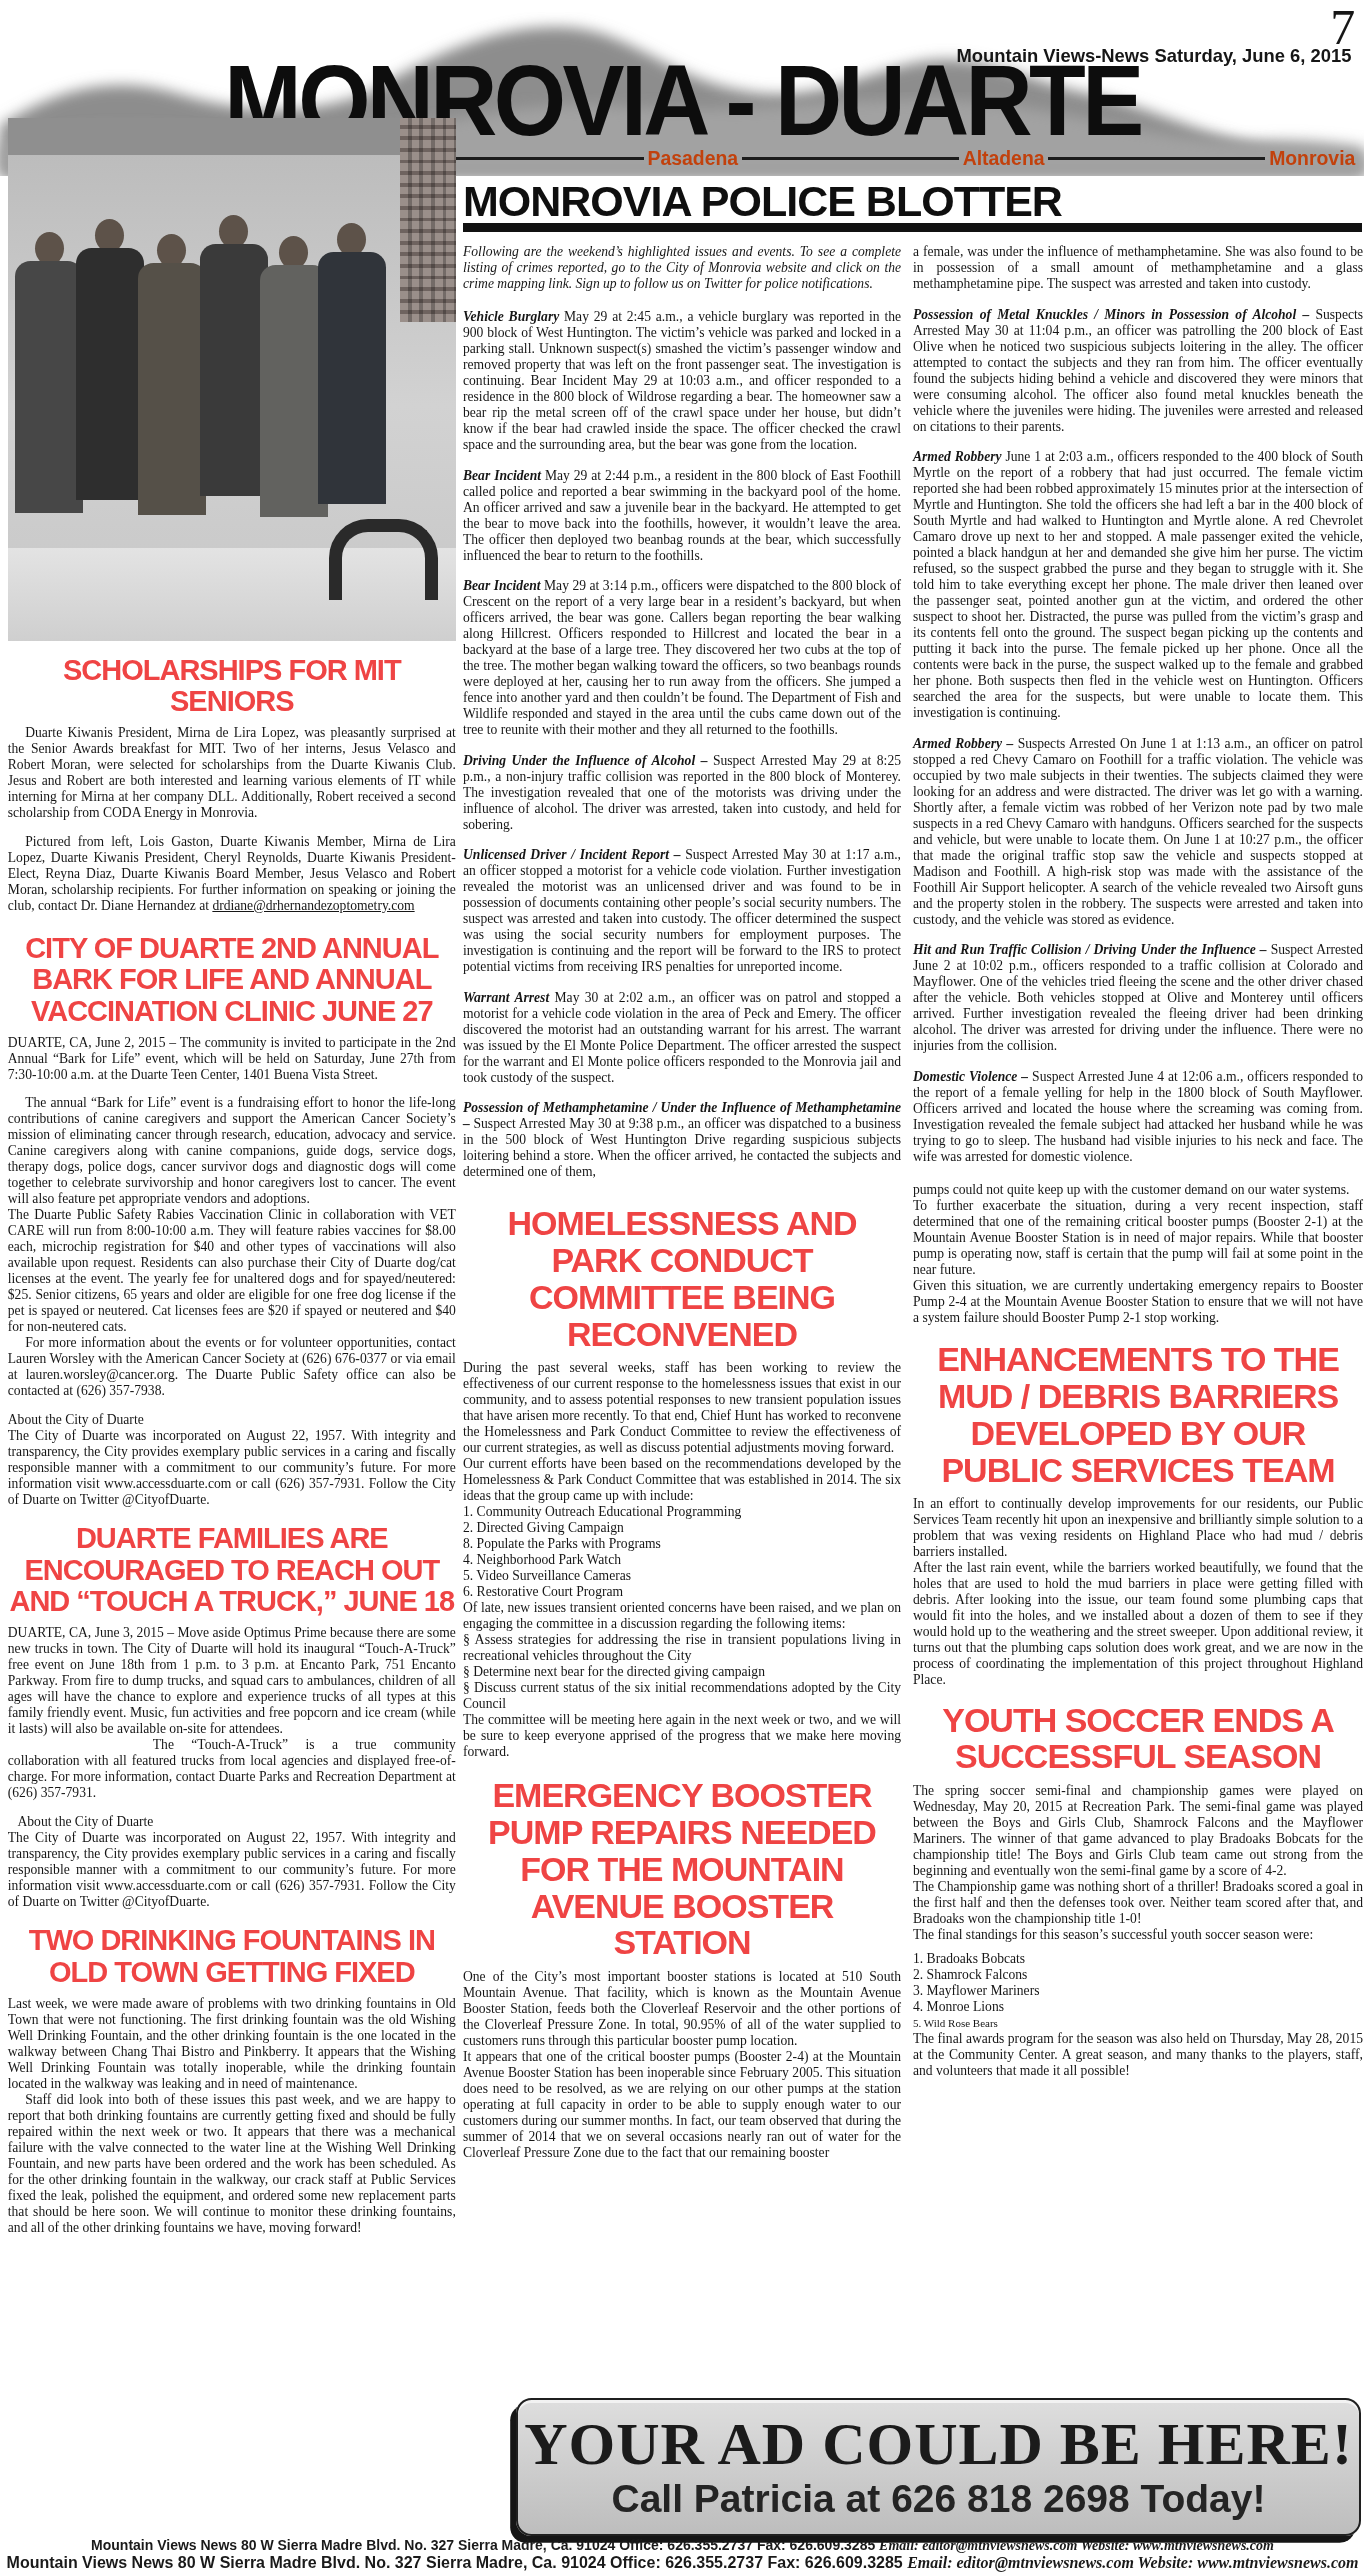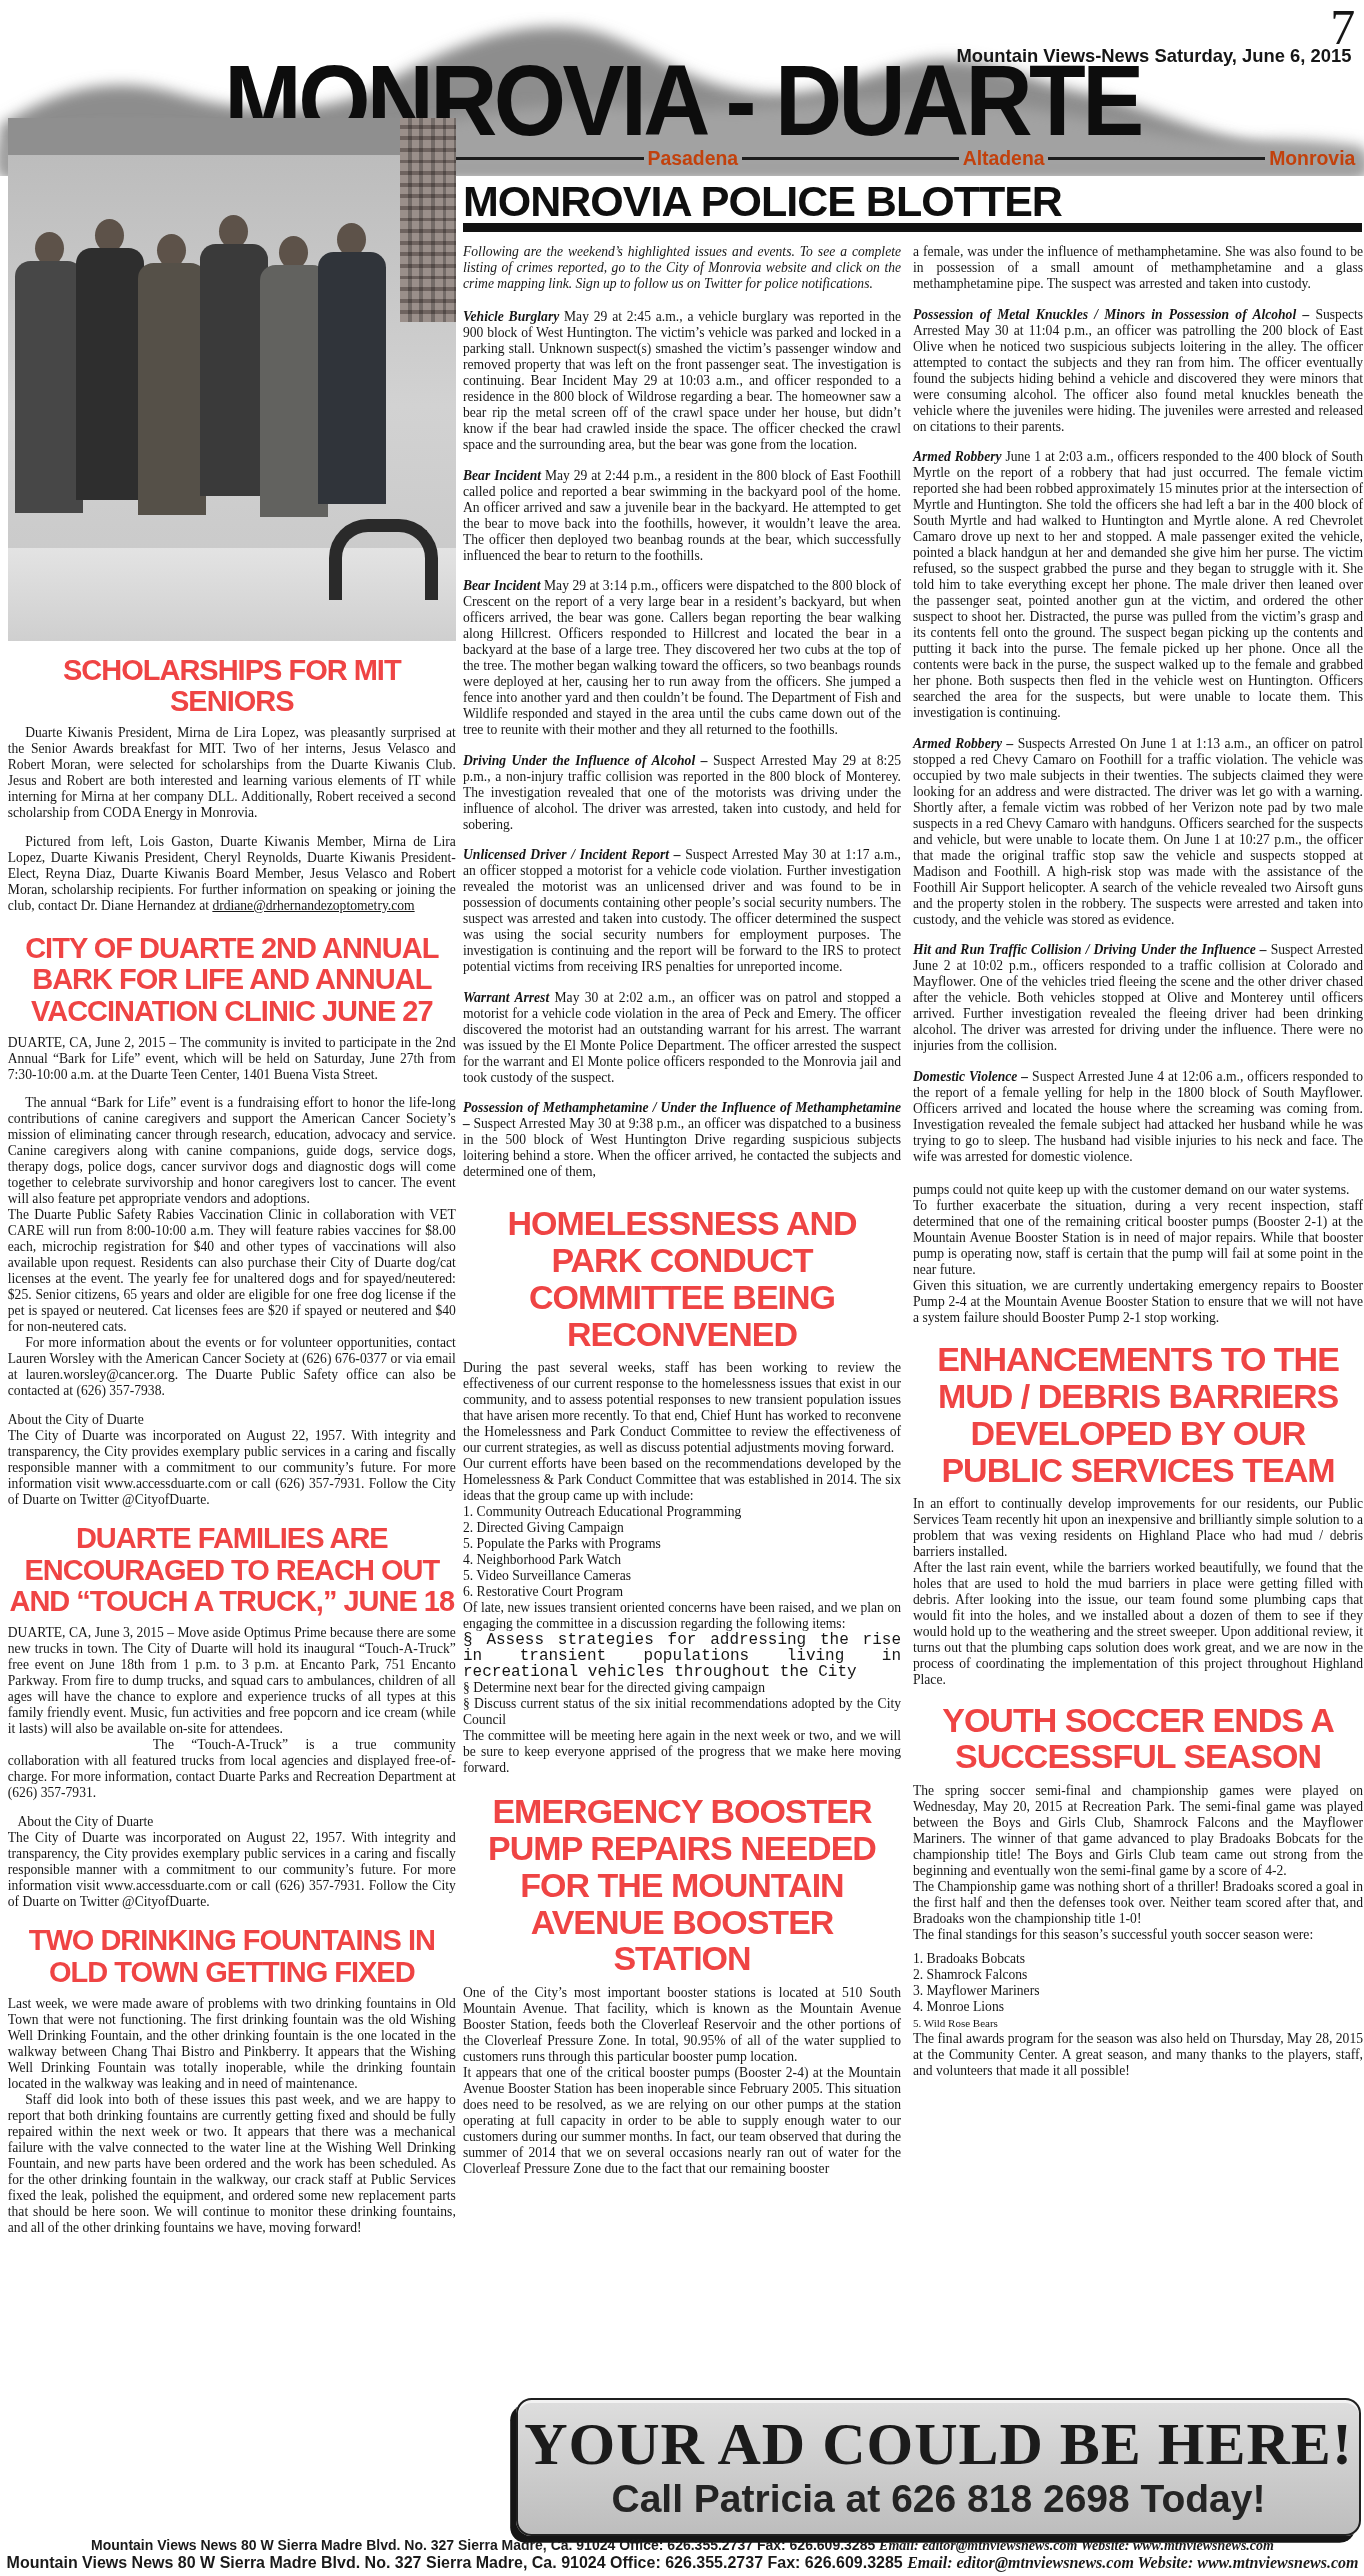--- a/index.html
+++ b/index.html
@@ -187,26 +187,26 @@
     <p class="entry" style="margin-bottom:14.5px;"><b>Unlicensed Driver / Incident Report –</b> <span>Suspect Arrested May 30 at 1:17 a.m., an officer stopped a motorist for a vehicle code violation. Further investigation revealed the motorist was an unlicensed driver and was found to be in possession of documents containing other people’s social security numbers. The suspect was arrested and taken into custody. The officer determined the suspect was using the social security numbers for employment purposes. The investigation is continuing and the report will be forward to the IRS to protect potential victims from receiving IRS penalties for unreported income.</span></p>
     <p class="entry" style="margin-bottom:14.5px;"><b>Warrant Arrest</b> <span>May 30 at 2:02 a.m., an officer was on patrol and stopped a motorist for a vehicle code violation in the area of Peck and Emery. The officer discovered the motorist had an outstanding warrant for his arrest. The warrant was issued by the El Monte Police Department. The officer arrested the suspect for the warrant and El Monte police officers responded to the Monrovia jail and took custody of the suspect.</span></p>
     <p class="entry"><b>Possession of Methamphetamine / Under the Influence of Methamphetamine –</b> <span>Suspect Arrested May 30 at 9:38 p.m., an officer was dispatched to a business in the 500 block of West Huntington Drive regarding suspicious subjects loitering behind a store. When the officer arrived, he contacted the subjects and determined one of them,</span></p>
 
     <div>
       <div class="headline h-col" style="margin-top:25px;">HOMELESSNESS AND PARK CONDUCT COMMITTEE BEING RECONVENED</div>
       <p style="margin-bottom:0;">During the past several weeks, staff has been working to review the effectiveness of our current response to the homelessness issues that exist in our community, and to assess potential responses to new transient population issues that have arisen more recently. To that end, Chief Hunt has worked to reconvene the Homelessness and Park Conduct Committee to review the effectiveness of our current strategies, as well as discuss potential adjustments moving forward.</p>
       <p style="margin-bottom:0;">Our current efforts have been based on the recommendations developed by the Homelessness &amp; Park Conduct Committee that was established in 2014. The six ideas that the group came up with include:</p>
       <div class="listline" style="font-size:13.6px;line-height:16px;">1. Community Outreach Educational Programming</div>
       <div class="listline" style="font-size:13.6px;line-height:16px;">2. Directed Giving Campaign</div>
-      <div class="listline" style="font-size:13.6px;line-height:16px;">5. Populate the Parks with Programs</div>
+      <div class="listline" style="font-size:13.6px;line-height:16px;">8. Populate the Parks with Programs</div>
       <div class="listline" style="font-size:13.6px;line-height:16px;">4. Neighborhood Park Watch</div>
       <div class="listline" style="font-size:13.6px;line-height:16px;">5. Video Surveillance Cameras</div>
       <div class="listline" style="font-size:13.6px;line-height:16px;">6. Restorative Court Program</div>
       <p style="margin-bottom:0;">Of late, new issues transient oriented concerns have been raised, and we plan on engaging the committee in a discussion regarding the following items:</p>
-      <div class="listline" style="font-size:16px;line-height:16px;text-align:justify;font-family:Liberation Mono, monospace;">§ Assess strategies for addressing the rise in transient populations living in recreational vehicles throughout the City</div>
+      <div class="listline" style="font-size:14px;line-height:16px;text-align:justify;">§ Assess strategies for addressing the rise in transient populations living in recreational vehicles throughout the City</div>
       <div class="listline" style="font-size:13.6px;line-height:16px;">§ Determine next bear for the directed giving campaign</div>
       <div class="listline" style="font-size:13.6px;line-height:16px;text-align:justify;">§ Discuss current status of the six initial recommendations adopted by the City Council</div>
       <p>The committee will be meeting here again in the next week or two, and we will be sure to keep everyone apprised of the progress that we make here moving forward.</p>
     </div>
 
     <div>
       <div class="headline h-col" style="margin-top:17.4px;">EMERGENCY BOOSTER PUMP REPAIRS NEEDED FOR THE MOUNTAIN AVENUE BOOSTER STATION</div>
       <p style="margin-bottom:0;">One of the City’s most important booster stations is located at 510 South Mountain Avenue. That facility, which is known as the Mountain Avenue Booster Station, feeds both the Cloverleaf Reservoir and the other portions of the Cloverleaf Pressure Zone. In total, 90.95% of all of the water supplied to customers runs through this particular booster pump location.</p>
       <p>It appears that one of the critical booster pumps (Booster 2-4) at the Mountain Avenue Booster Station has been inoperable since February 2005. This situation does need to be resolved, as we are relying on our other pumps at the station operating at full capacity in order to be able to supply enough water to our customers during our summer months. In fact, our team observed that during the summer of 2014 that we on several occasions nearly ran out of water for the Cloverleaf Pressure Zone due to the fact that our remaining booster</p>
     </div>

